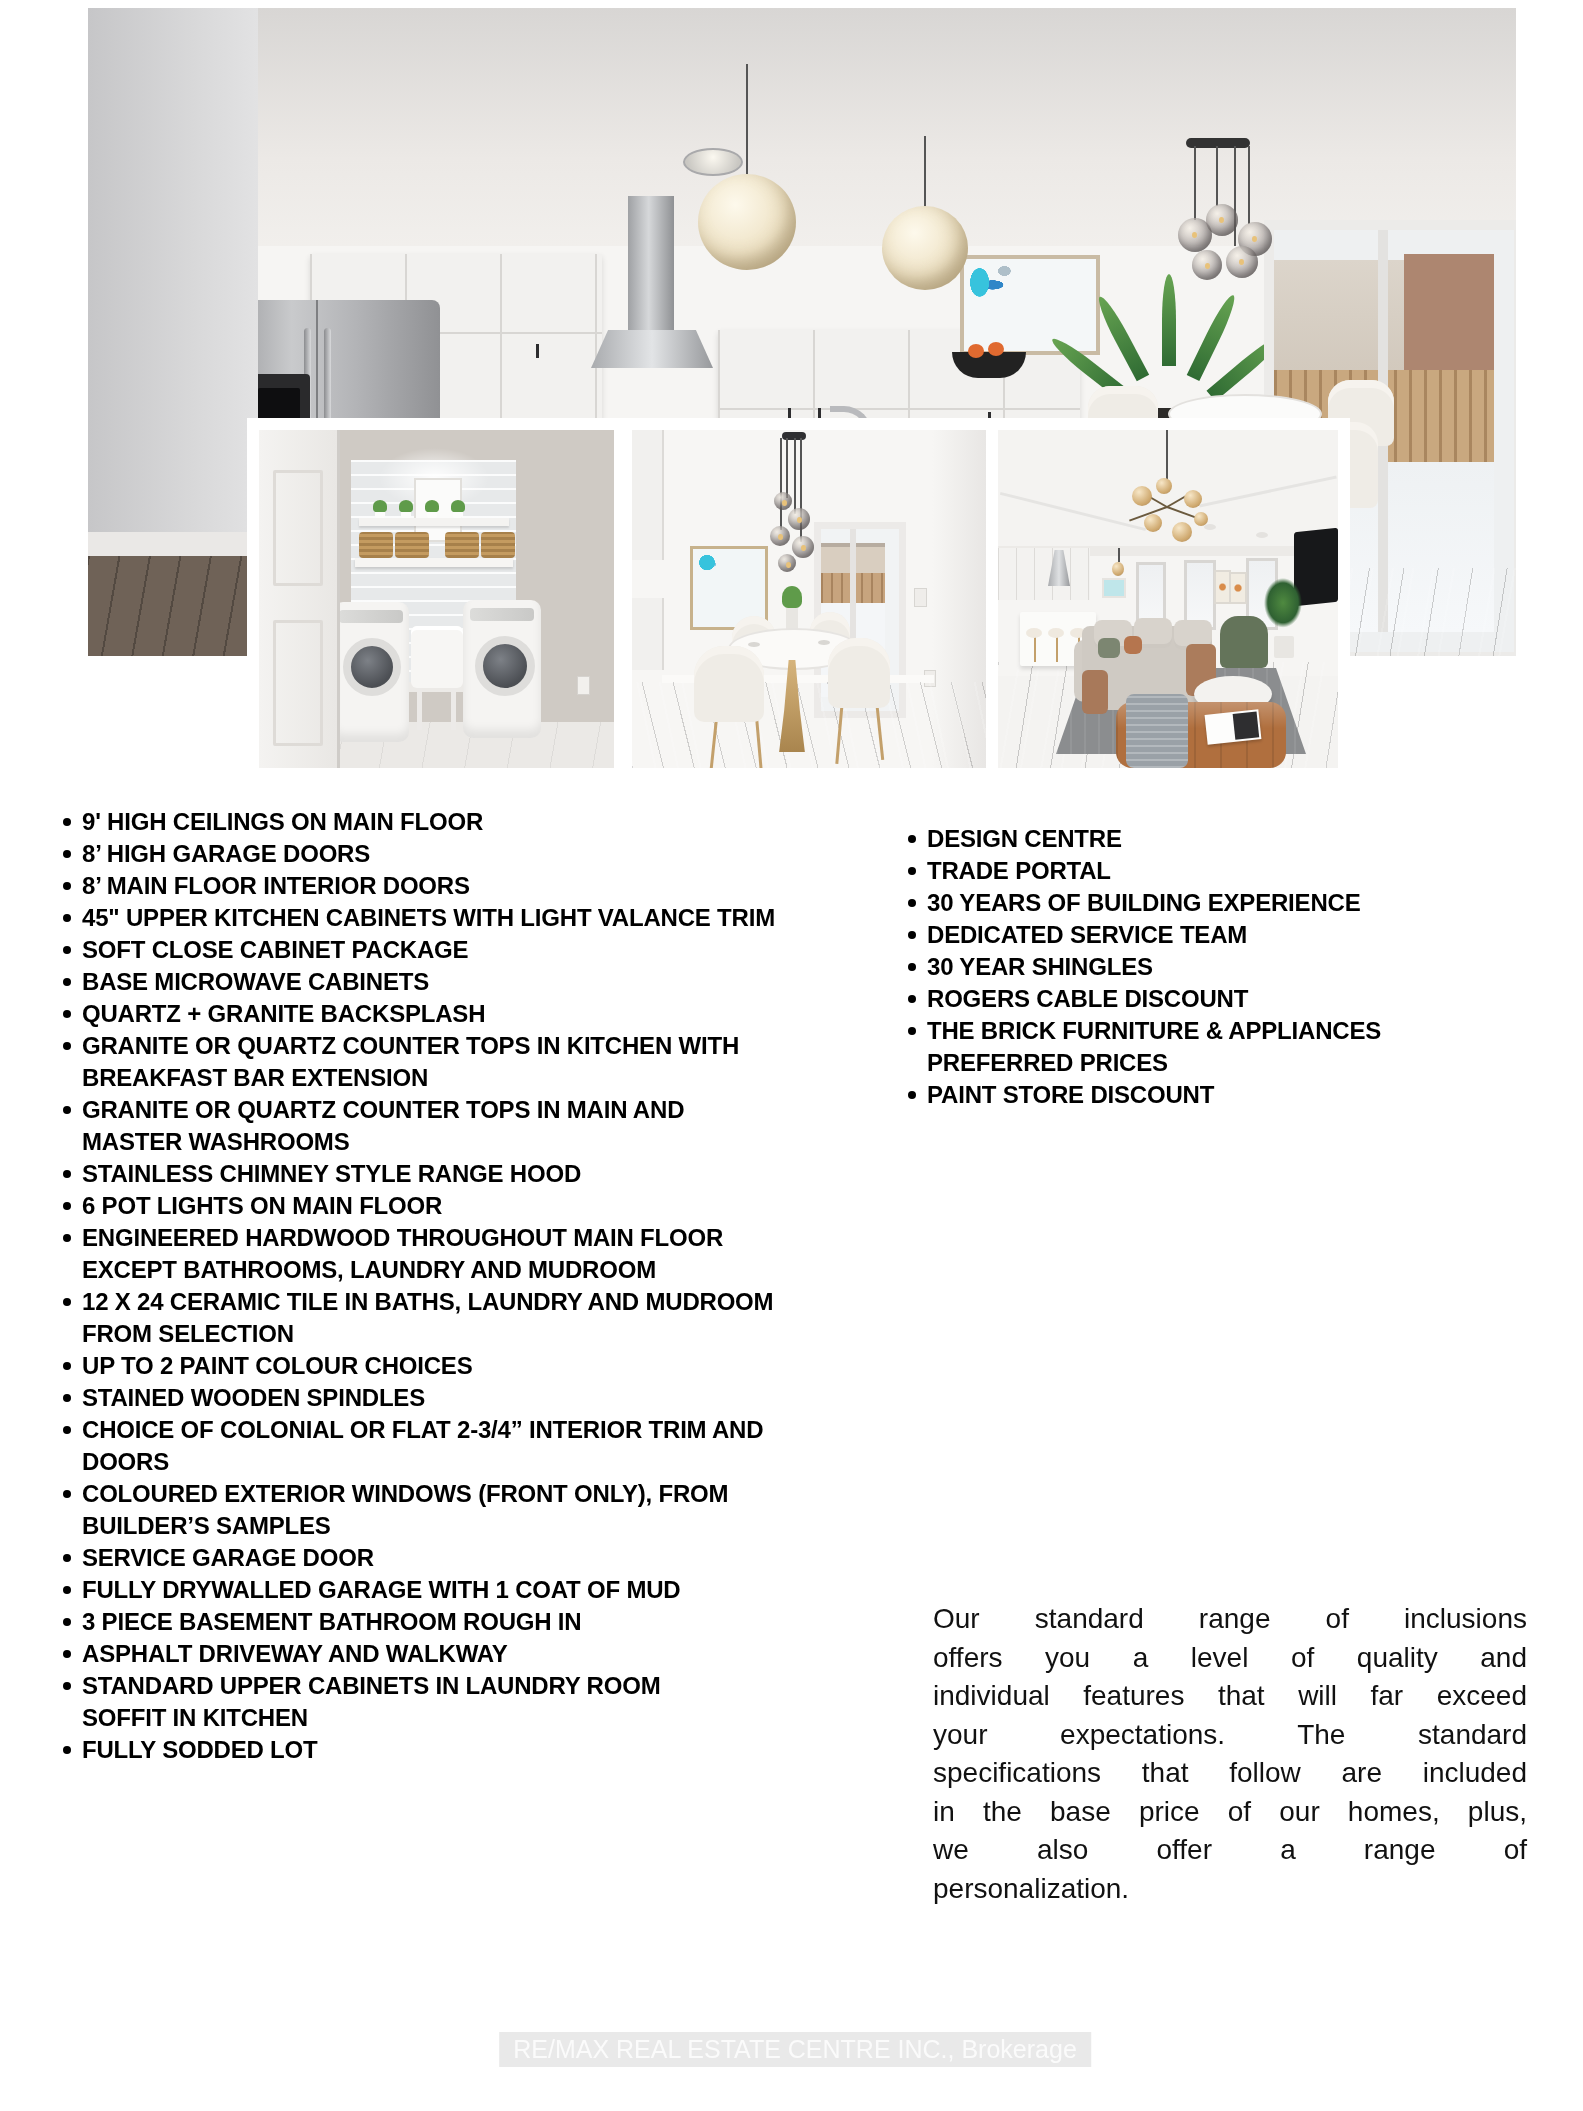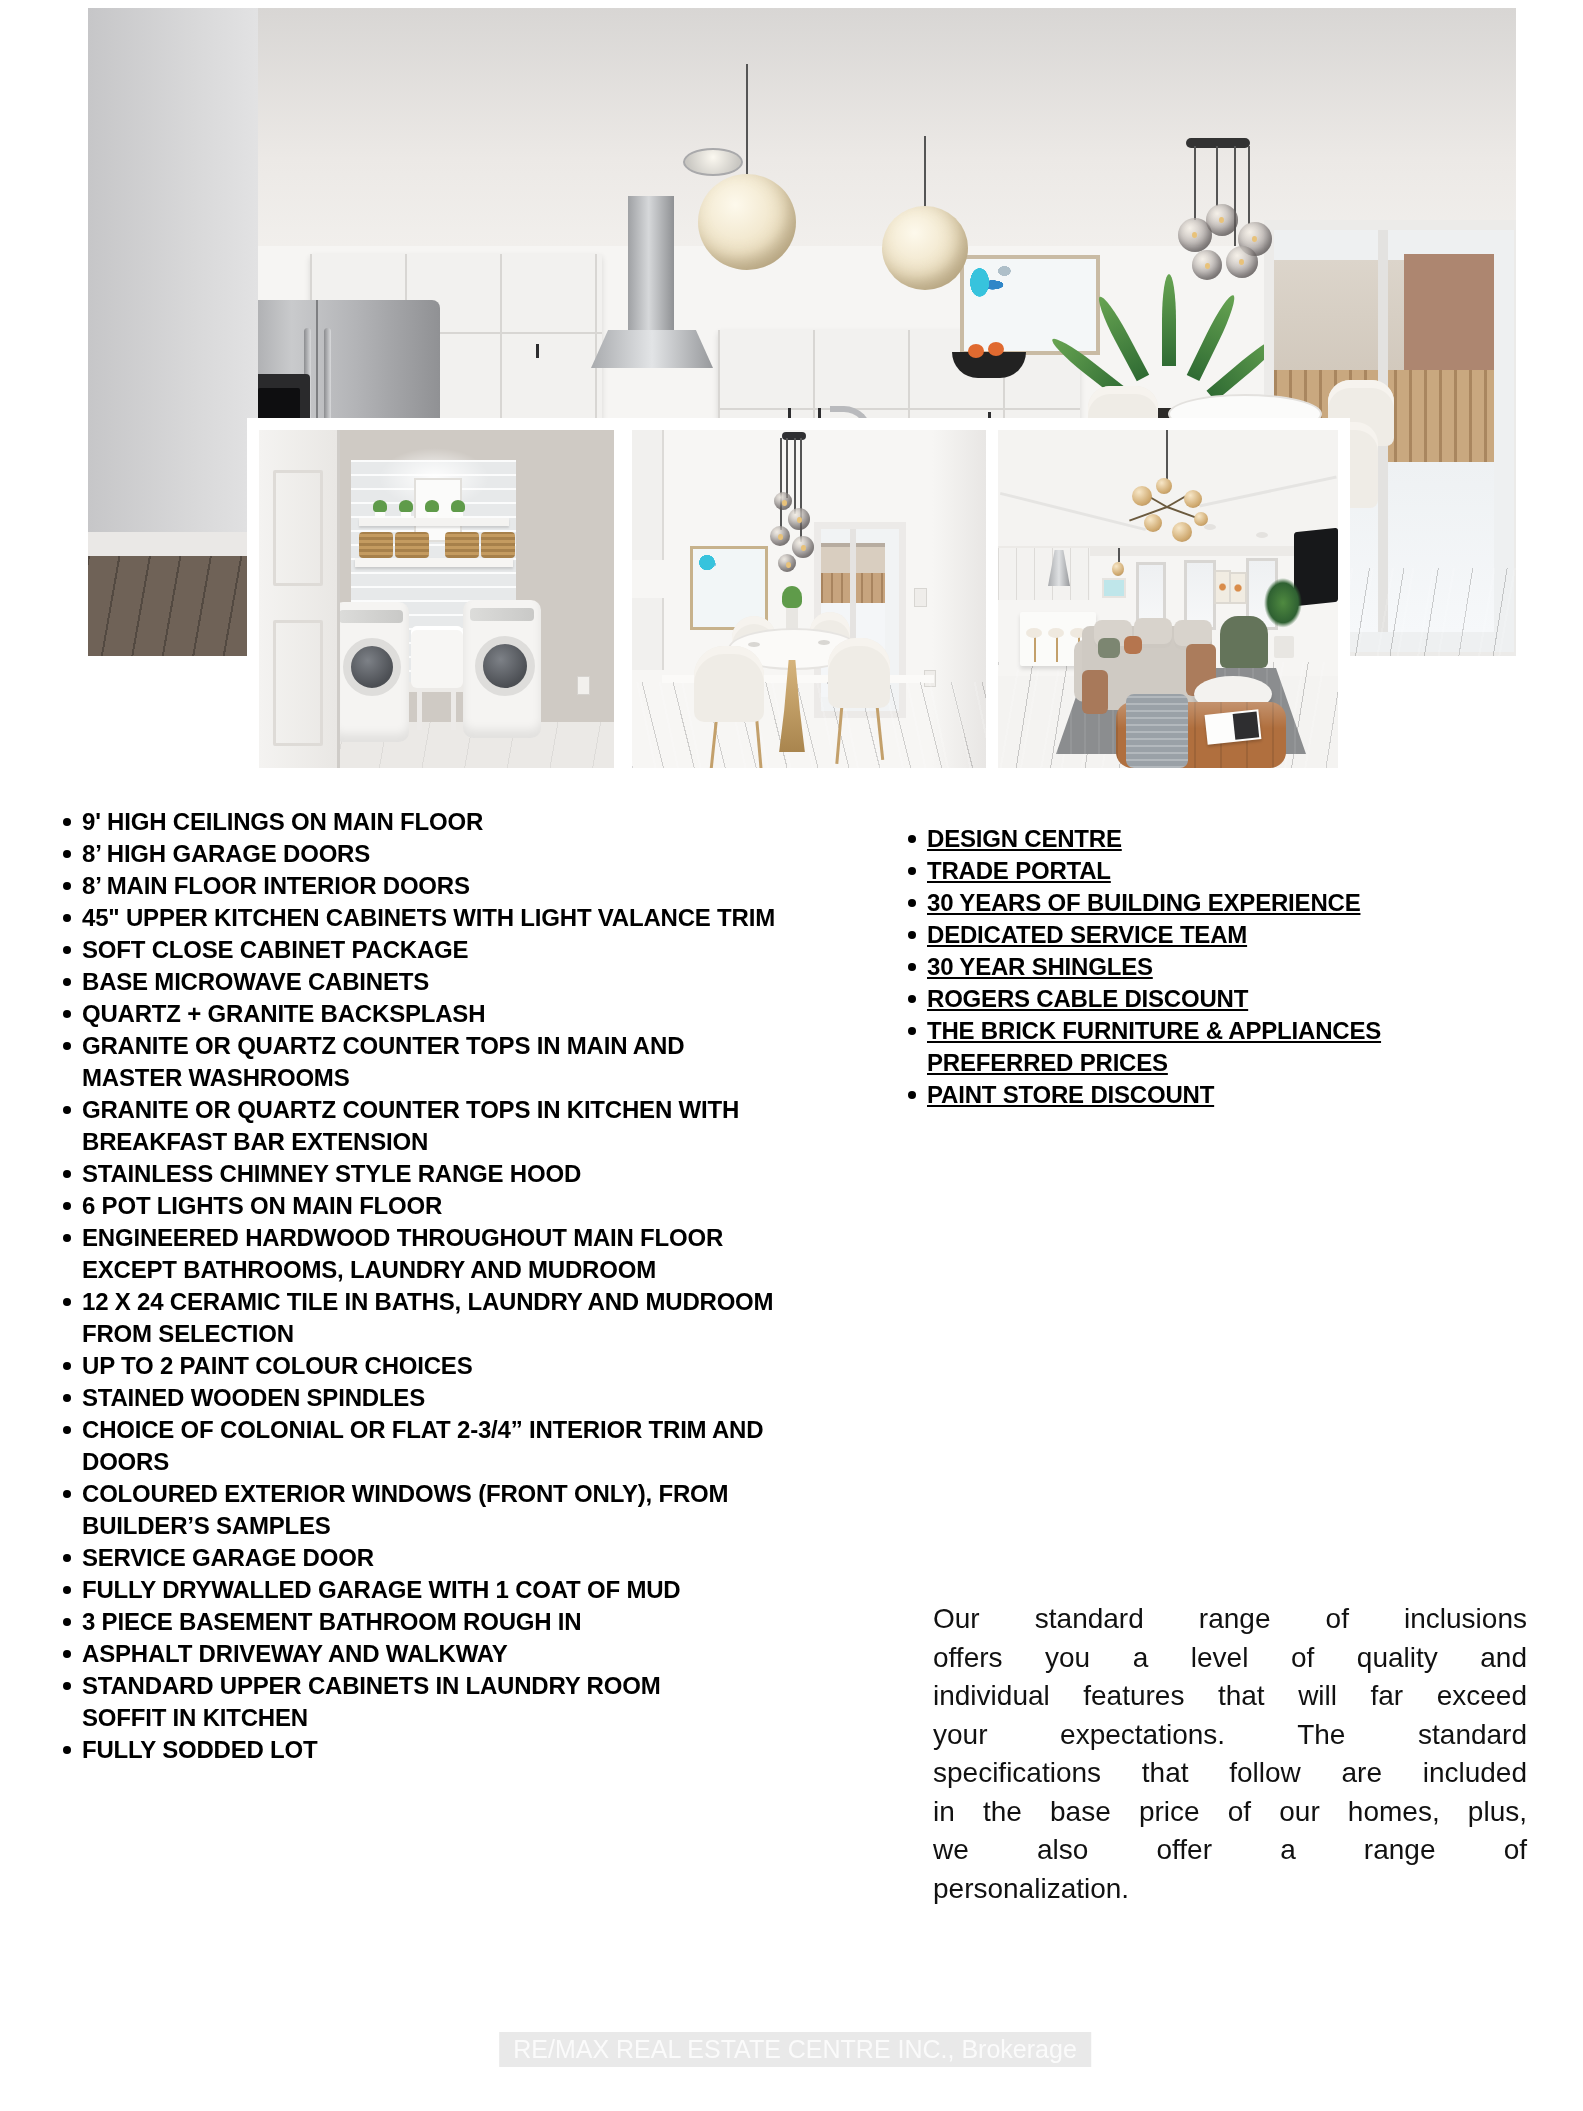--- a/index.html
+++ b/index.html
@@ -167,21 +167,21 @@
   .v-recessed{width:12px;height:6px;border-radius:50%;background:#e4e2df;}
   .amber{border-radius:50%;background:radial-gradient(circle at 35% 30%,#f7e7c8,#cfa96f 65%,rgba(150,110,60,.85));}
   .v-arm-line{position:absolute;height:2px;background:#6b5a3e;transform-origin:0 50%;}
 
   
   .features{list-style:none;margin:0;padding:0;position:absolute;font-weight:bold;font-size:24px;line-height:32px;letter-spacing:-0.2px;}
   .features li{position:relative;padding-left:24px;margin:0;}
   .features .li-text{display:block;white-space:pre-line;}
   .bullet-dot{position:absolute;left:5px;top:12px;width:8px;height:8px;border-radius:50%;background:#000;}
   .features-left{left:58px;top:806px;width:830px;}
-  .features-right{left:903px;top:823px;width:580px;text-decoration:underline;}
+  .features-right{left:903px;top:823px;width:580px;}
   .intro{left:933px;top:1600px;width:594px;font-size:28px;line-height:38.5px;color:#111;}
   .para-line{text-align:justify;text-align-last:justify;}
   .para-line.last{text-align:left;text-align-last:left;}
   .watermark{top:2032px;left:795px;transform:translateX(-50%);padding:3px 14px;font-size:25px;
     background:var(--watermark_bg);color:var(--watermark_text);white-space:nowrap;}
 </style>
 </head>
 <body>
 
 <div class="page">
@@ -424,27 +424,27 @@
       <li>
         <span class="bullet-dot"></span>
         <span class="li-text">BASE MICROWAVE CABINETS</span>
       </li>
       <li>
         <span class="bullet-dot"></span>
         <span class="li-text">QUARTZ + GRANITE BACKSPLASH</span>
       </li>
       <li>
         <span class="bullet-dot"></span>
+        <span class="li-text">GRANITE OR QUARTZ COUNTER TOPS IN KITCHEN WITH
+BREAKFAST BAR EXTENSION</span>
+      </li>
+      <li>
+        <span class="bullet-dot"></span>
         <span class="li-text">GRANITE OR QUARTZ COUNTER TOPS IN MAIN AND
 MASTER WASHROOMS</span>
-      </li>
-      <li>
-        <span class="bullet-dot"></span>
-        <span class="li-text">GRANITE OR QUARTZ COUNTER TOPS IN KITCHEN WITH
-BREAKFAST BAR EXTENSION</span>
       </li>
       <li>
         <span class="bullet-dot"></span>
         <span class="li-text">STAINLESS CHIMNEY STYLE RANGE HOOD</span>
       </li>
       <li>
         <span class="bullet-dot"></span>
         <span class="li-text">6 POT LIGHTS ON MAIN FLOOR</span>
       </li>
       <li>

